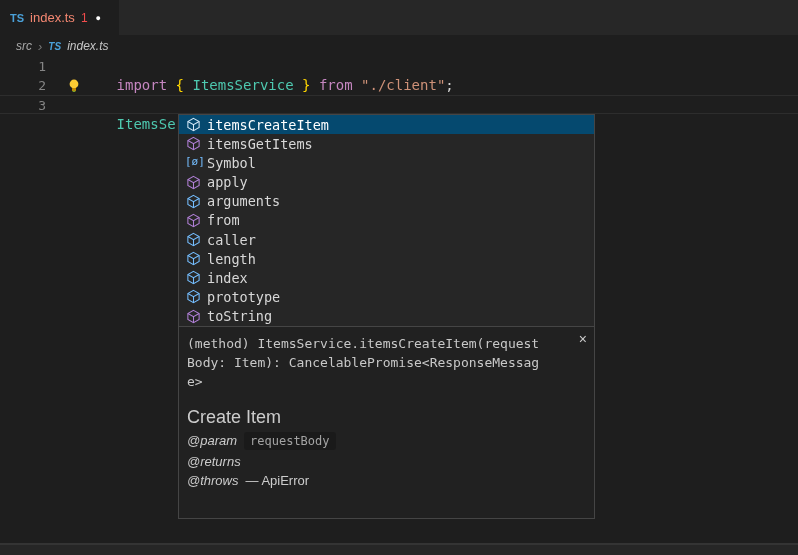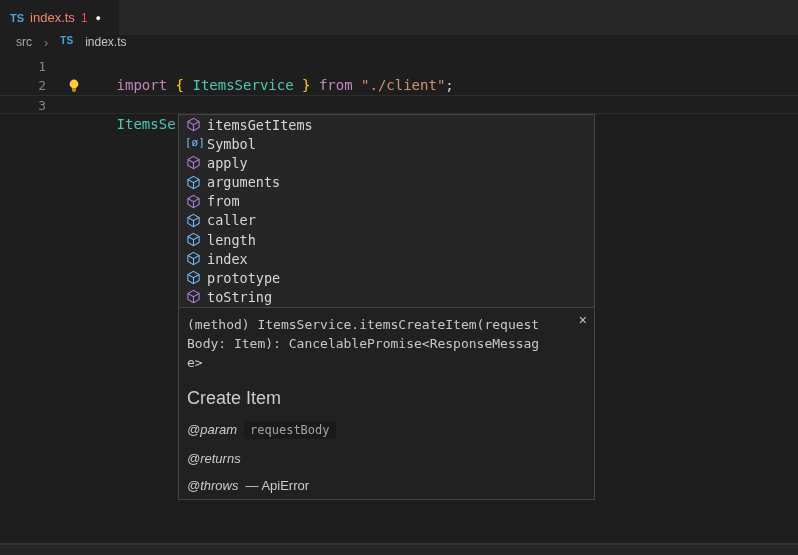--- a/index.html
+++ b/index.html
@@ -11,22 +11,22 @@
   .tab-bar { height:35px; background:var(--strip-bg,#272727); display:flex; }
   .tab { width:119px; height:35px; background:var(--editor-bg,#1e1e1e);
          display:flex; align-items:center; padding:0 10px; gap:6px; cursor:pointer; }
   .ts-icon { color:var(--ts-blue,#4aa0d8); font-weight:bold; font-size:11px;
              font-family:"Liberation Sans",sans-serif; letter-spacing:0; }
   .tab-label { color:var(--tab-error-label,#f48771); font-size:13px; }
   .error-count { color:var(--error-red,#f14c4c); font-size:12px; }
   .modified-dot { color:#ffffff; font-size:9px; margin-left:2px; }
 
   
-  .breadcrumb { height:22px; display:flex; padding-left:16px; gap:12px;
-                font-size:12px; color:#a9a9a9; }
+  .breadcrumb { height:22px; display:flex; align-items:center; padding-left:16px; gap:6px;
+                font-size:12px; color:#a9a9a9;font-style:italic; }
   .crumb-sep { color:#7a7a7a; font-size:13px; }
   .breadcrumb .ts-icon { font-size:10px; }
   .crumb-file { color:#c5c5c5; }
 
   
   .editor { position:relative; font-family:"DejaVu Sans Mono","Liberation Mono",monospace;
             font-size:14px; }
   .code-line { position:relative; height:19px; line-height:19px; white-space:pre;
                padding-left:66px; color:#d4d4d4; }
   .code-line.current { border-top:1px solid #2d2d2d; border-bottom:1px solid #2d2d2d; }
@@ -64,21 +64,21 @@
 
   
   .docs { position:relative; background:var(--docs-bg,#212121); border-top:1px solid #454545;
           height:192px; padding:7px 26px 0 8px; color:#c8c8c8; overflow:hidden; }
   .docs-signature { font-family:"DejaVu Sans Mono","Liberation Mono",monospace;
                     font-size:13px; line-height:19px; width:45ch; word-break:break-all;
                     white-space:pre-wrap; color:#c8c8c8; }
   .docs-close { position:absolute; top:5px; right:7px; color:#cccccc; font-size:14px;
                 line-height:14px; cursor:pointer; }
   .docs-summary { font-size:18px; color:#cccccc; margin-top:16px; }
-  .docs-tag-row { margin-top:12px; font-size:13px; color:#cccccc; display:flex;
+  .docs-tag-row { margin-top:4px; font-size:13px; color:#cccccc; display:flex;
                   align-items:center; gap:7px; }
   .tag-name { font-style:italic; color:#cccccc; }
   .tag-code { font-family:"DejaVu Sans Mono","Liberation Mono",monospace; font-size:12px;
               background:#1a1a1a; padding:2px 6px; border-radius:3px; color:#a3a3a3; }
   .tag-text { color:#cccccc; }
 
   
   .bottom-divider { position:absolute; left:0; top:543px; width:798px; height:2px;
                     background:#343434; }
   .bottom-strip { position:absolute; left:0; top:545px; width:798px; height:10px;
@@ -120,20 +120,30 @@
     </div>
 
     <div class="code-line current">
       <span class="line-num">3</span><span class="tok-class">ItemsService</span><span class="tok-err">.</span><span class="cursor"></span>
     </div>
   </div>
 
   <div class="suggest">
     <div class="suggest-list">
 
+      <div class="srow selected" data-kind="method">
+        <span class="sicon cube">
+            <svg viewBox="0 0 16 16">
+              <path d="M8 1.5 L14 4.8 V11.2 L8 14.5 L2 11.2 V4.8 Z" fill="none" stroke="currentColor" stroke-width="1.1"></path>
+              <path d="M2 4.8 L8 8.2 L14 4.8 M8 8.2 V14.5" fill="none" stroke="currentColor" stroke-width="1.1"></path>
+            </svg>
+          </span>
+
+        <span class="slabel">itemsCreateItem</span>
+      </div>
 
       <div class="srow" data-kind="method">
         <span class="sicon cube">
             <svg viewBox="0 0 16 16">
               <path d="M8 1.5 L14 4.8 V11.2 L8 14.5 L2 11.2 V4.8 Z" fill="none" stroke="currentColor" stroke-width="1.1"></path>
               <path d="M2 4.8 L8 8.2 L14 4.8 M8 8.2 V14.5" fill="none" stroke="currentColor" stroke-width="1.1"></path>
             </svg>
           </span>
 
         <span class="slabel">itemsGetItems</span>

